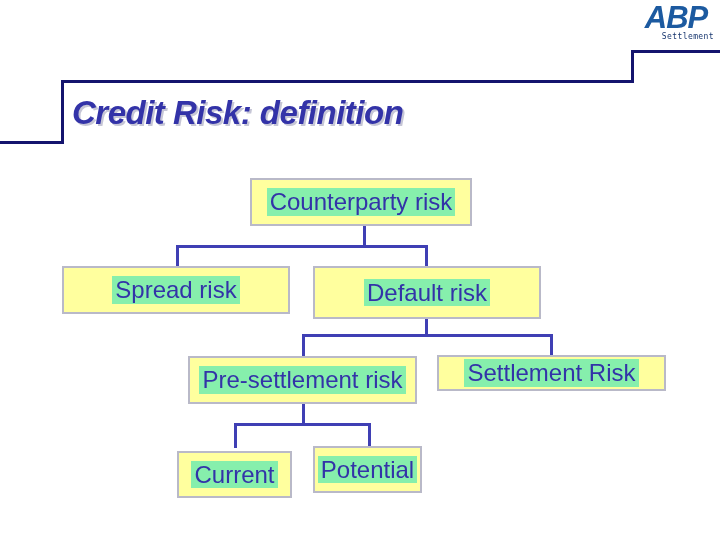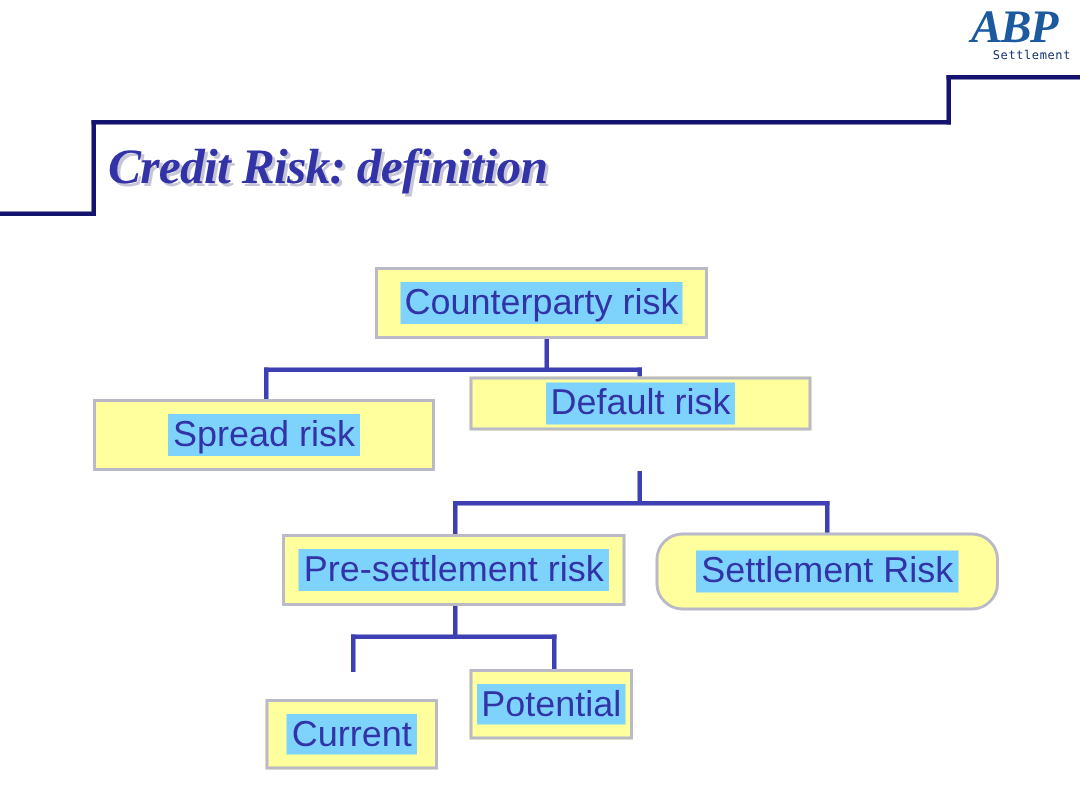--- a/index.html
+++ b/index.html
@@ -15,55 +15,55 @@
   .frame { position:absolute; background:var(--frame,#14146E); }
   .f-top-right  { left:631px; top:50px;  width:89px;  height:3px; }
   .f-step-v     { left:631px; top:50px;  width:3px;   height:33px; }
   .f-title-top  { left:61px;  top:80px;  width:573px; height:3px; }
   .f-title-left { left:61px;  top:80px;  width:3px;   height:64px; }
   .f-bottom-left{ left:0px;   top:141px; width:64px;  height:3px; }
 
   
   .logo { position:absolute; left:638px; top:2px; width:76px; }
   .logo-abp {
-    font-family:Liberation Serif, serif; font-style:italic; font-weight:bold;
+    font-family:Liberation Sans, sans-serif; font-style:italic; font-weight:bold;
     font-size:31px; line-height:1.0; color:var(--logo-blue,#1C5AA0);
     letter-spacing:-1px; text-align:center;
   }
   .logo-sub {
     font-family:"DejaVu Sans Mono", monospace; font-size:8px; letter-spacing:0.4px;
     color:#16356E; text-align:right; margin-top:-1px;
   }
 
   
   .title {
     position:absolute; left:72px; top:94px; width:540px;
-    font-family:Liberation Serif, serif; font-style:italic; font-weight:bold;
+    font-family:Liberation Sans, sans-serif; font-style:italic; font-weight:bold;
     font-size:33px; letter-spacing:-0.5px;
     color:var(--title-text,#3333A8);
     text-shadow:2px 2px 0 #c6c6d6;
     white-space:nowrap;
   }
 
   
   .node {
     position:absolute; box-sizing:border-box;
     background:var(--box-fill,#FFFF9E);
     border:2px solid var(--box-border,#B9B9C8);
     display:flex; align-items:center; justify-content:center;
     font-size:24px; color:var(--box-text,#3333A8);
     white-space:nowrap;
   }
-  .node .hl { background:#7dd3fc; padding:0 3px; line-height:1.15; }
+  .node .hl { background:#86efac; padding:0 3px; line-height:1.15; }
   .n-counterparty  { left:250px; top:178px; width:222px; height:48px; }
   .n-spread        { left:62px;  top:266px; width:228px; height:48px; }
-  .n-default       { left:313px; top:251px; width:228px; height:36px; }
+  .n-default       { left:313px; top:266px; width:228px; height:53px; }
   .n-presettlement { left:188px; top:356px; width:229px; height:48px;align-items:center; }
-  .n-settlement    { left:437px; top:355px; width:229px; height:52px;border-radius:18px; }
-  .n-current       { left:177px; top:466px; width:115px; height:47px; }
+  .n-settlement    { left:437px; top:355px; width:229px; height:36px; }
+  .n-current       { left:177px; top:451px; width:115px; height:47px; }
   .n-potential     { left:313px; top:446px; width:109px; height:47px; }
 
   
   .conn { position:absolute; background:var(--connector,#3F3FB4); }
   .c1v { left:363px; top:226px; width:3px;   height:21px; }
   .c1h { left:176px; top:245px; width:252px; height:3px;  }
   .c1l { left:176px; top:245px; width:3px;   height:23px; }
   .c1r { left:425px; top:245px; width:3px;   height:23px; }
   .c2v { left:425px; top:314px; width:3px;   height:22px; }
   .c2h { left:302px; top:334px; width:251px; height:3px;  }

